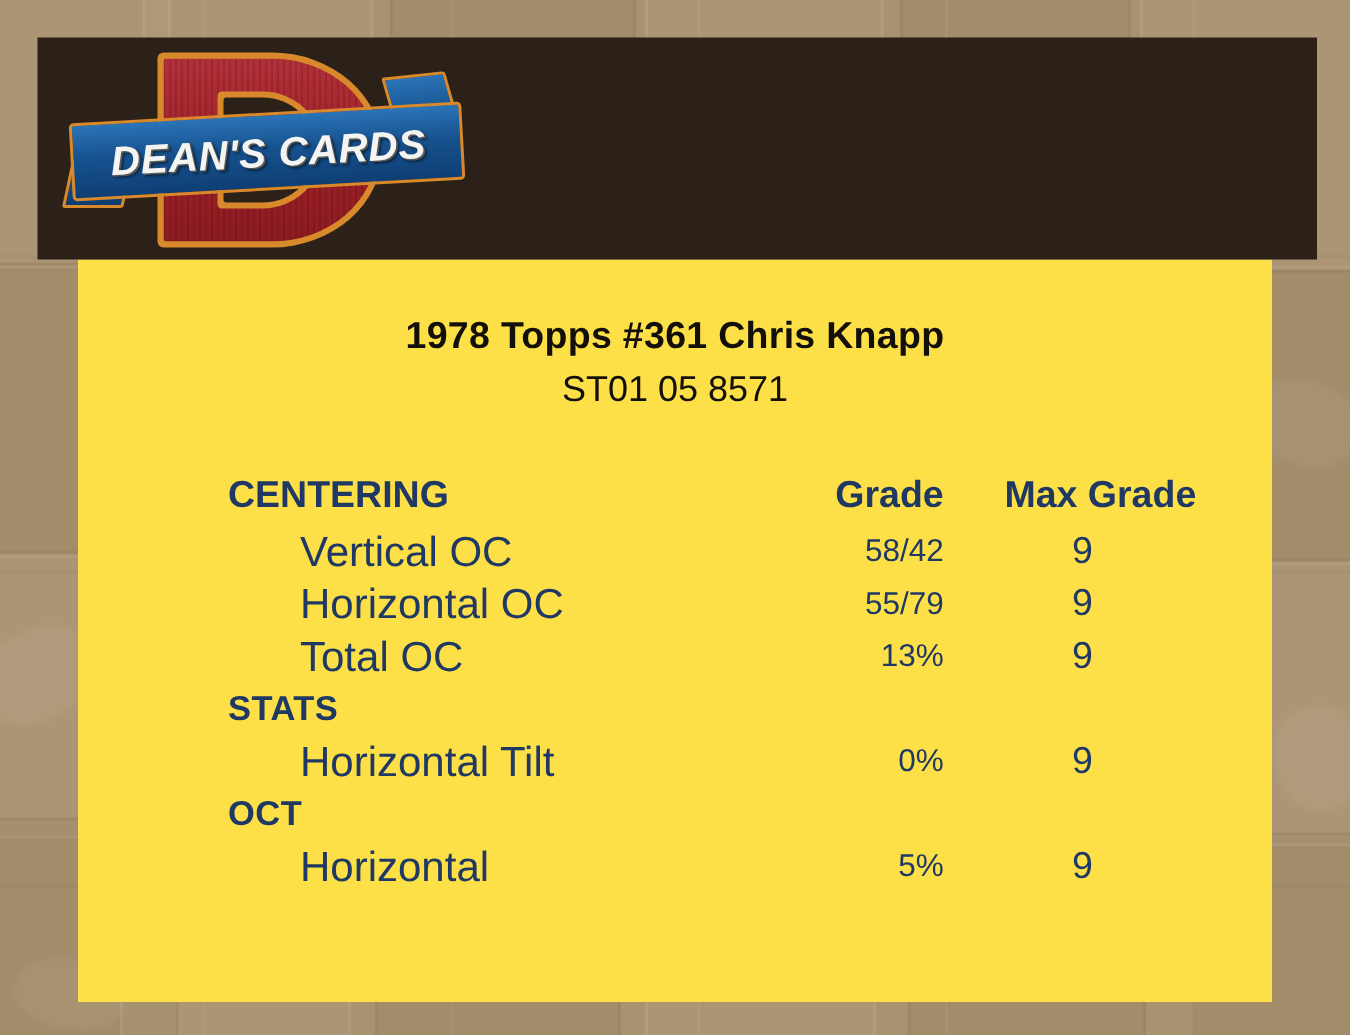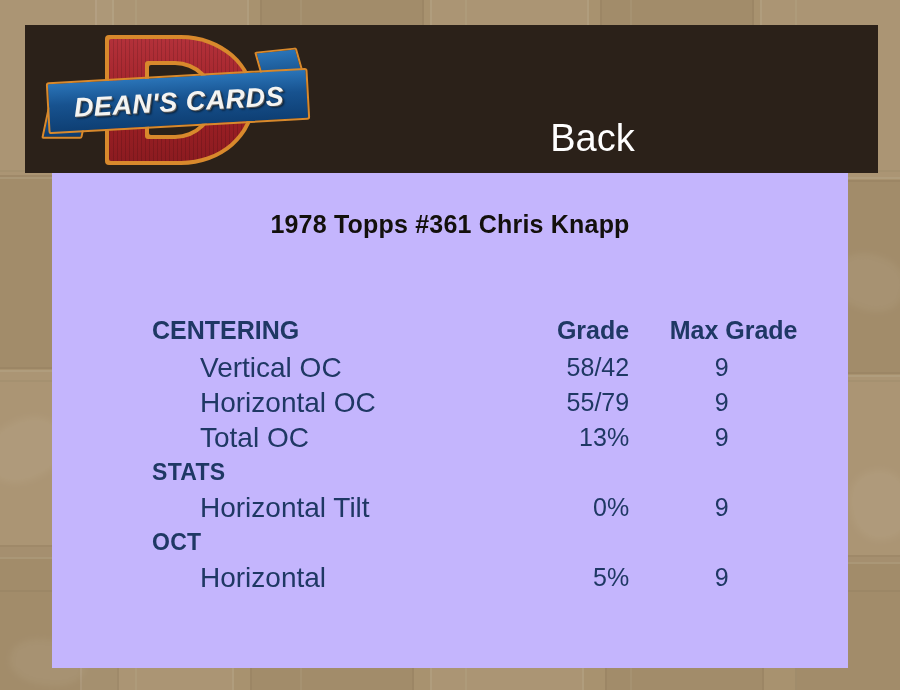--- a/index.html
+++ b/index.html
@@ -184,21 +184,21 @@
     line-height: 46px;
   }
 
   
   #panel {
     position: absolute;
     left: 52px;
     top: 173px;
     width: 796px;
     height: 495px;
-    background: #c4b5fd;
+    background: #fde047;
     z-index: 4;
   }
 
   #card-title {
     position: absolute;
     left: 0;
     top: 37px;
     width: 100%;
     text-align: center;
     font-size: 25px;
@@ -248,21 +248,21 @@
     font-size: 23px;
     font-weight: bold;
     padding-left: 100px;
     letter-spacing: 0.3px;
   }
   #stats tr.data td.col-label {
     font-size: 28px;
     padding-left: 148px;
   }
   #stats tr.data td.col-value {
-    font-size: 25px;
+    font-size: 21px;
     padding-right: 14px;
     text-align: right;
   }
   #stats tr.data td.col-grade {
     font-size: 25px;
     padding-right: 48px;
   }
 </style>
 </head>
 <body>
@@ -299,26 +299,26 @@
       <div class="d-inner"></div>
       <div class="d-hole-ring"></div>
       <div class="d-hole"></div>
     </div>
     <div class="ribbon-tail-l"></div>
     <div class="ribbon-tail-r"></div>
     <div class="ribbon"></div>
     <div class="ribbon-text">DEAN'S CARDS</div>
   </div>
 
-  <div id="header-subtitle">Back</div>
 </div>
 
 <div id="panel">
 
   <div id="card-title">1978 Topps #361 Chris Knapp</div>
+  <div id="card-serial">ST01 05 8571</div>
 
   <table id="stats">
     <thead>
       <tr>
         <th class="col-label">CENTERING</th>
         <th class="col-value">Grade</th>
         <th class="col-grade">Max Grade</th>
       </tr>
     </thead>
     <tbody id="stats-body">

